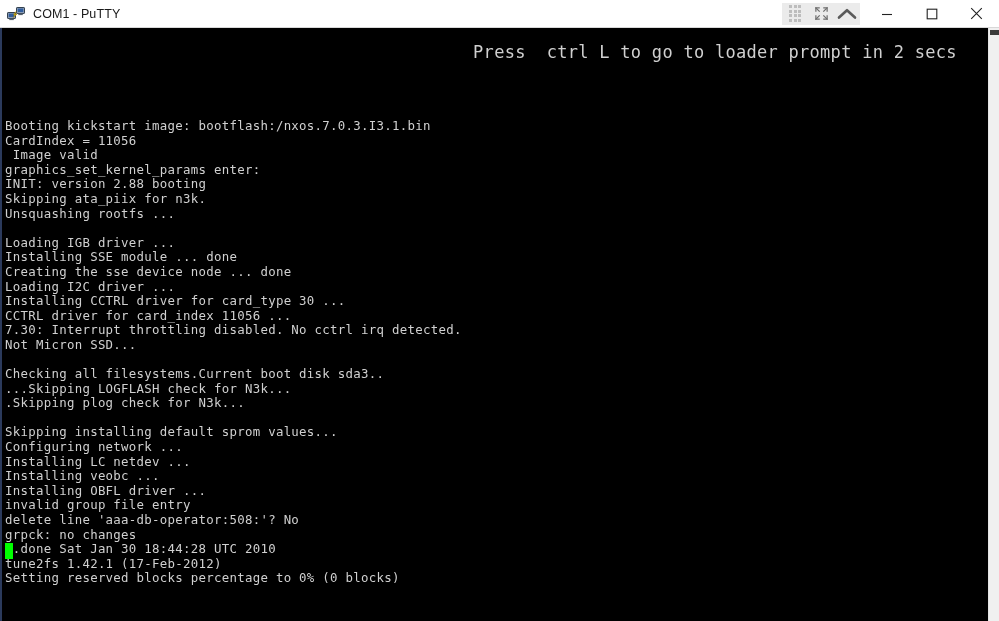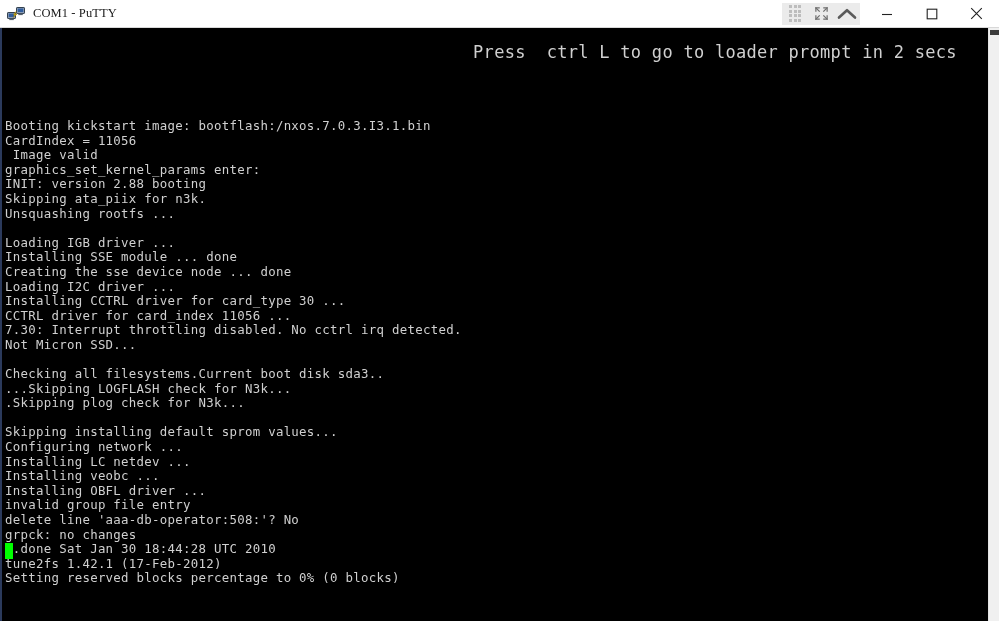--- a/index.html
+++ b/index.html
@@ -37,21 +37,21 @@
   }
   #title-icon {
     width: 20px;
     height: 20px;
     margin-left: 6px;
     margin-right: 7px;
     flex: 0 0 auto;
     position: relative;
   }
   #title-text {
-    font-family: Liberation Serif, serif;
+    font-family: Liberation Sans, sans-serif;
     font-size: 12.5px;
     color: #1a1a1a;
     letter-spacing: 0.1px;
     white-space: nowrap;
     flex: 0 0 auto;
   }
   #title-spacer { flex: 1 1 auto; }
 
   
   #capture-tools {

